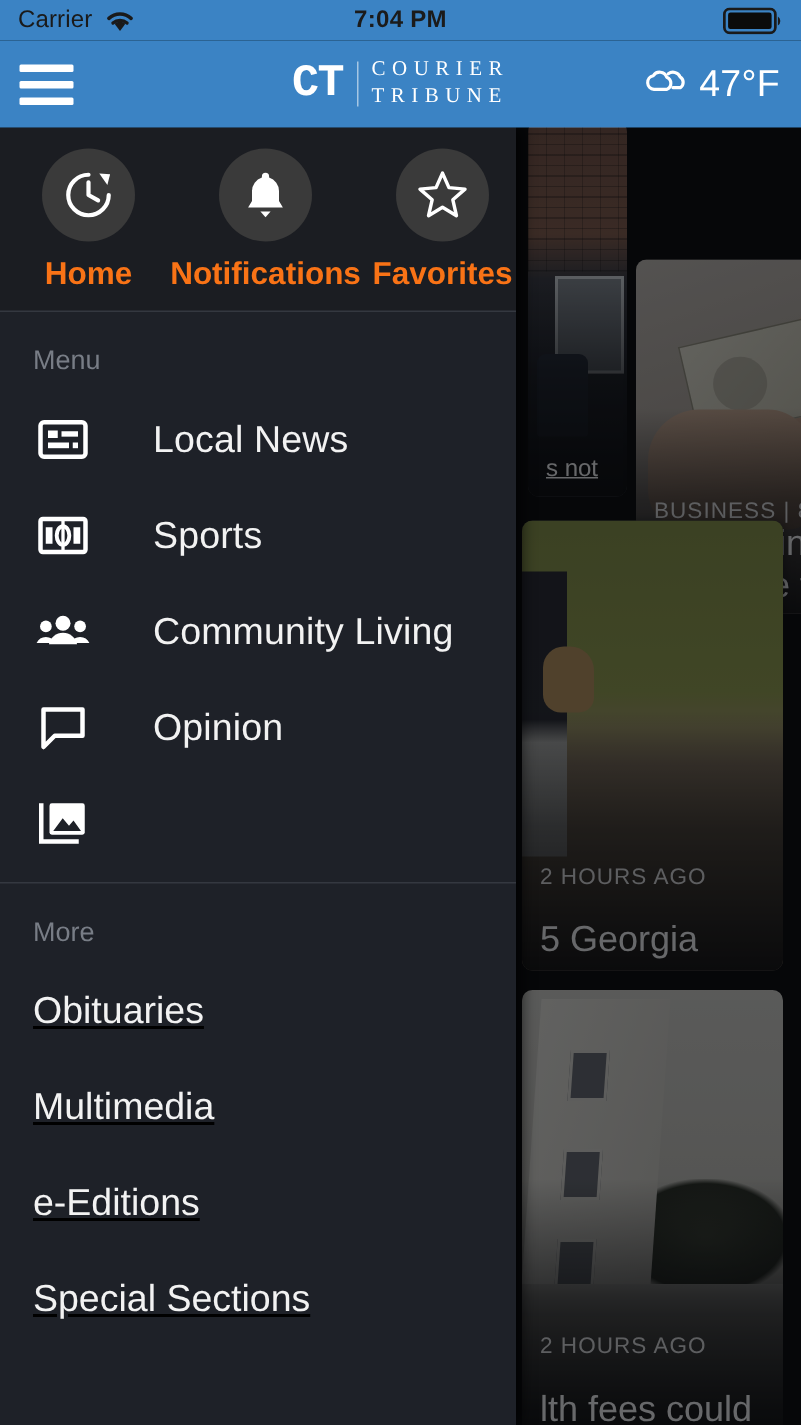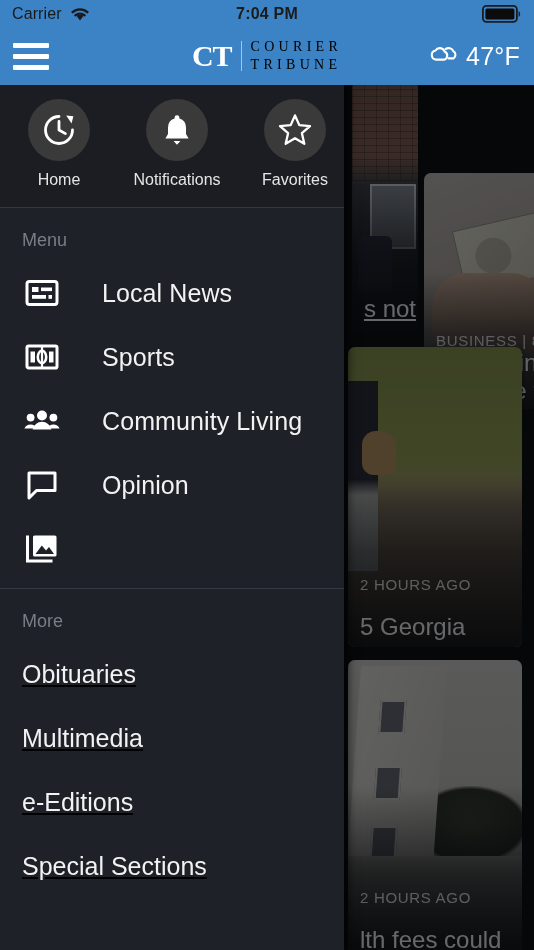--- a/index.html
+++ b/index.html
@@ -55,32 +55,32 @@
     background:#fff; border-radius:1px;
   }
   .brand {
     position:absolute; left:0; right:0;
     display:flex; align-items:center; justify-content:center;
     gap:9px;
     pointer-events:none;
   }
   .brand-ct {
     color:#fff;
-    font-family:Liberation Serif, serif;
+    font-family:Liberation Mono, monospace;
     font-size:30px; font-weight:bold;
     letter-spacing:-1px;
     line-height:1;
   }
   .brand-rule { width:1px; height:30px; background:rgba(255,255,255,0.55); }
   .brand-words {
     display:flex; flex-direction:column;
     justify-content:center; gap:1px;
   }
   .brand-words div {
-    color:#000000;
+    color:#ffffff;
     font-family:"Liberation Serif", serif;
     font-size:14px;
     letter-spacing:4.3px;
     line-height:1.15;
   }
   .weather {
     margin-left:auto; margin-right:14px;
     display:flex; align-items:center; gap:7px;
   }
   .weather-temp { color:#fff; font-size:25px; letter-spacing:0.2px; }
@@ -129,21 +129,21 @@
   }
   #card1 .window {
     position:absolute; left:18px; top:41%; width:46px; height:26%;
     background:rgba(200,210,215,0.5);
     border:2px solid rgba(225,230,232,0.75);
   }
   #card1 .person {
     position:absolute; left:6px; bottom:16%; width:34px; height:22%;
     background:#2b3444; border-radius:6px 6px 2px 2px;
   }
-  #card1 .headline { bottom:8px; font-size:24px;text-decoration:underline; }
+  #card1 .headline { bottom:8px; font-size:16px;text-decoration:underline; }
 
   
   #card2 { left:424px; top:88px; width:180px; height:236px; }
   #card2 .photo {
     background:linear-gradient(160deg, #b9b3ab 0%, #a89f95 38%, #8d8178 70%, #6f655d 100%);
   }
   #card2 .bill {
     position:absolute; left:34px; top:48px; width:86px; height:64px;
     background:linear-gradient(145deg,#d9d6c6,#bdb9a6);
     border:1px solid rgba(90,85,70,0.55);
@@ -242,21 +242,21 @@
     display:flex; flex-direction:column; align-items:center;
     cursor:pointer;
   }
   .quick .bubble {
     width:62px; height:62px; border-radius:50%;
     background:#3a3a3a;
     display:flex; align-items:center; justify-content:center;
   }
   .quick .qlabel {
     margin-top:10px;
-    color:#e5e5e5; font-size:16px; font-weight:normal;
+    color:#f97316; font-size:21px; font-weight:bold;
     white-space:nowrap;
   }
 
   .section-label {
     color:#787d86; font-size:18px;
     padding:22px 0 10px 22px;
   }
 
   .menu-item {
     display:flex; align-items:center;

